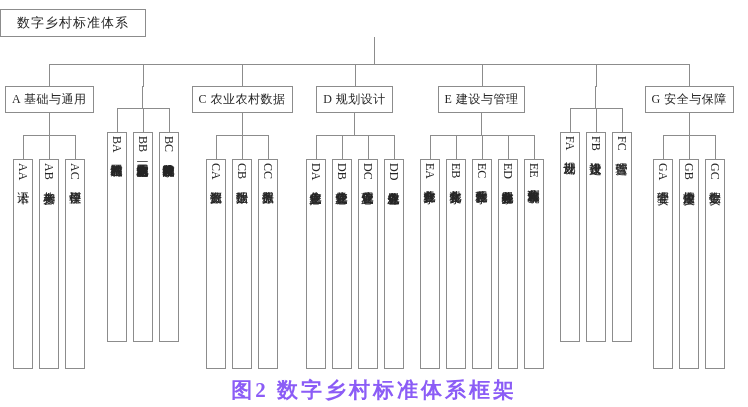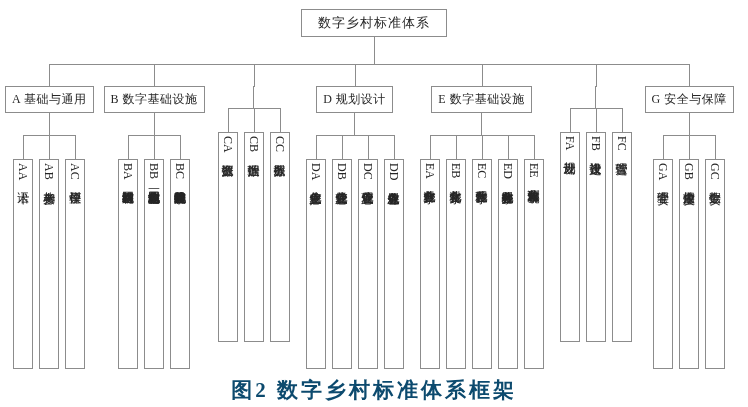--- a/index.html
+++ b/index.html
@@ -7,21 +7,21 @@
   html,body { background:#fff; }
   .canvas {
     position:relative; width:748px; height:407px; background:#fff;
     font-family:"Liberation Serif","DejaVu Serif",serif; color:var(--ink);
     overflow:hidden; padding-top:9px;
   }
   .node {
     border:1px solid var(--line); background:#fff; color:var(--ink);
     text-align:center; white-space:nowrap;
   }
-  .root-row { display:flex; justify-content:center; }
+  .root-row { display:flex; }
   .root-box { font-size:13px; padding:4px 16px; letter-spacing:1px; }
   .root-stub { width:0; height:27px; border-left:1px solid var(--line); margin:0 auto; }
   .groups { display:flex; align-items:flex-start; }
   .group {
     position:relative; padding:22px 5px 0 5px;
     display:flex; flex-direction:column; align-items:center;
   }
   .group::before, .group::after {
     content:""; position:absolute; top:0; height:22px;
   }
@@ -40,21 +40,21 @@
   .cell:last-child::after  { border-top:none; }
   .leaf-box {
     writing-mode:vertical-rl; text-orientation:mixed;
     width:20px; height:210px; padding-top:3px;
     border:1px solid var(--line); background:#fff;
     font-size:12px; line-height:18px; letter-spacing:0;
     white-space:nowrap; overflow:hidden;
   }
   .caption {
     margin-top:7px; text-align:center;
-    font-size:21px; font-weight:bold; letter-spacing:3px; color:#0c4a6e;
+    font-size:21px; font-weight:bold; letter-spacing:3px; color:#8b5cf6;
   }
 </style>
 </head>
 <body>
 
 <div class="canvas">
   <div class="tree">
     <div class="root-row">
       <div class="node root-box">数字乡村标准体系</div>
     </div>
@@ -69,35 +69,35 @@
             </div>
             <div class="cell">
               <div class="leaf-box">AB 参考架构</div>
             </div>
             <div class="cell">
               <div class="leaf-box">AC 评价模型</div>
             </div>
           </div>
         </div>
         <div class="group">
-          <div class="node cat-box">B 数字基础设施</div>
           <div class="cat-stub"></div>
           <div class="leaves">
             <div class="cell">
               <div class="leaf-box">BA 农村网络基础设施</div>
             </div>
             <div class="cell">
               <div class="leaf-box">BB 农业农村天空地一体化监测网络</div>
             </div>
             <div class="cell">
               <div class="leaf-box">BC 农村公共基础设施数字化改造升级</div>
             </div>
           </div>
         </div>
         <div class="group">
+          <div class="node cat-box">C 农业农村数据</div>
           <div class="cat-stub"></div>
           <div class="leaves">
             <div class="cell">
               <div class="leaf-box">CA 数据资源</div>
             </div>
             <div class="cell">
               <div class="leaf-box">CB 数据治理</div>
             </div>
             <div class="cell">
               <div class="leaf-box">CC 数据服务</div>
@@ -116,21 +116,21 @@
             </div>
             <div class="cell">
               <div class="leaf-box">DC 农业管理信息化</div>
             </div>
             <div class="cell">
               <div class="leaf-box">DD 农业服务信息化</div>
             </div>
           </div>
         </div>
         <div class="group">
-          <div class="node cat-box">E 数字基础设施</div>
+          <div class="node cat-box">E 建设与管理</div>
           <div class="cat-stub"></div>
           <div class="leaves">
             <div class="cell">
               <div class="leaf-box">EA 乡村产业数字化</div>
             </div>
             <div class="cell">
               <div class="leaf-box">EB 乡村文化数字化</div>
             </div>
             <div class="cell">
               <div class="leaf-box">EC 乡村治理数字化</div>

